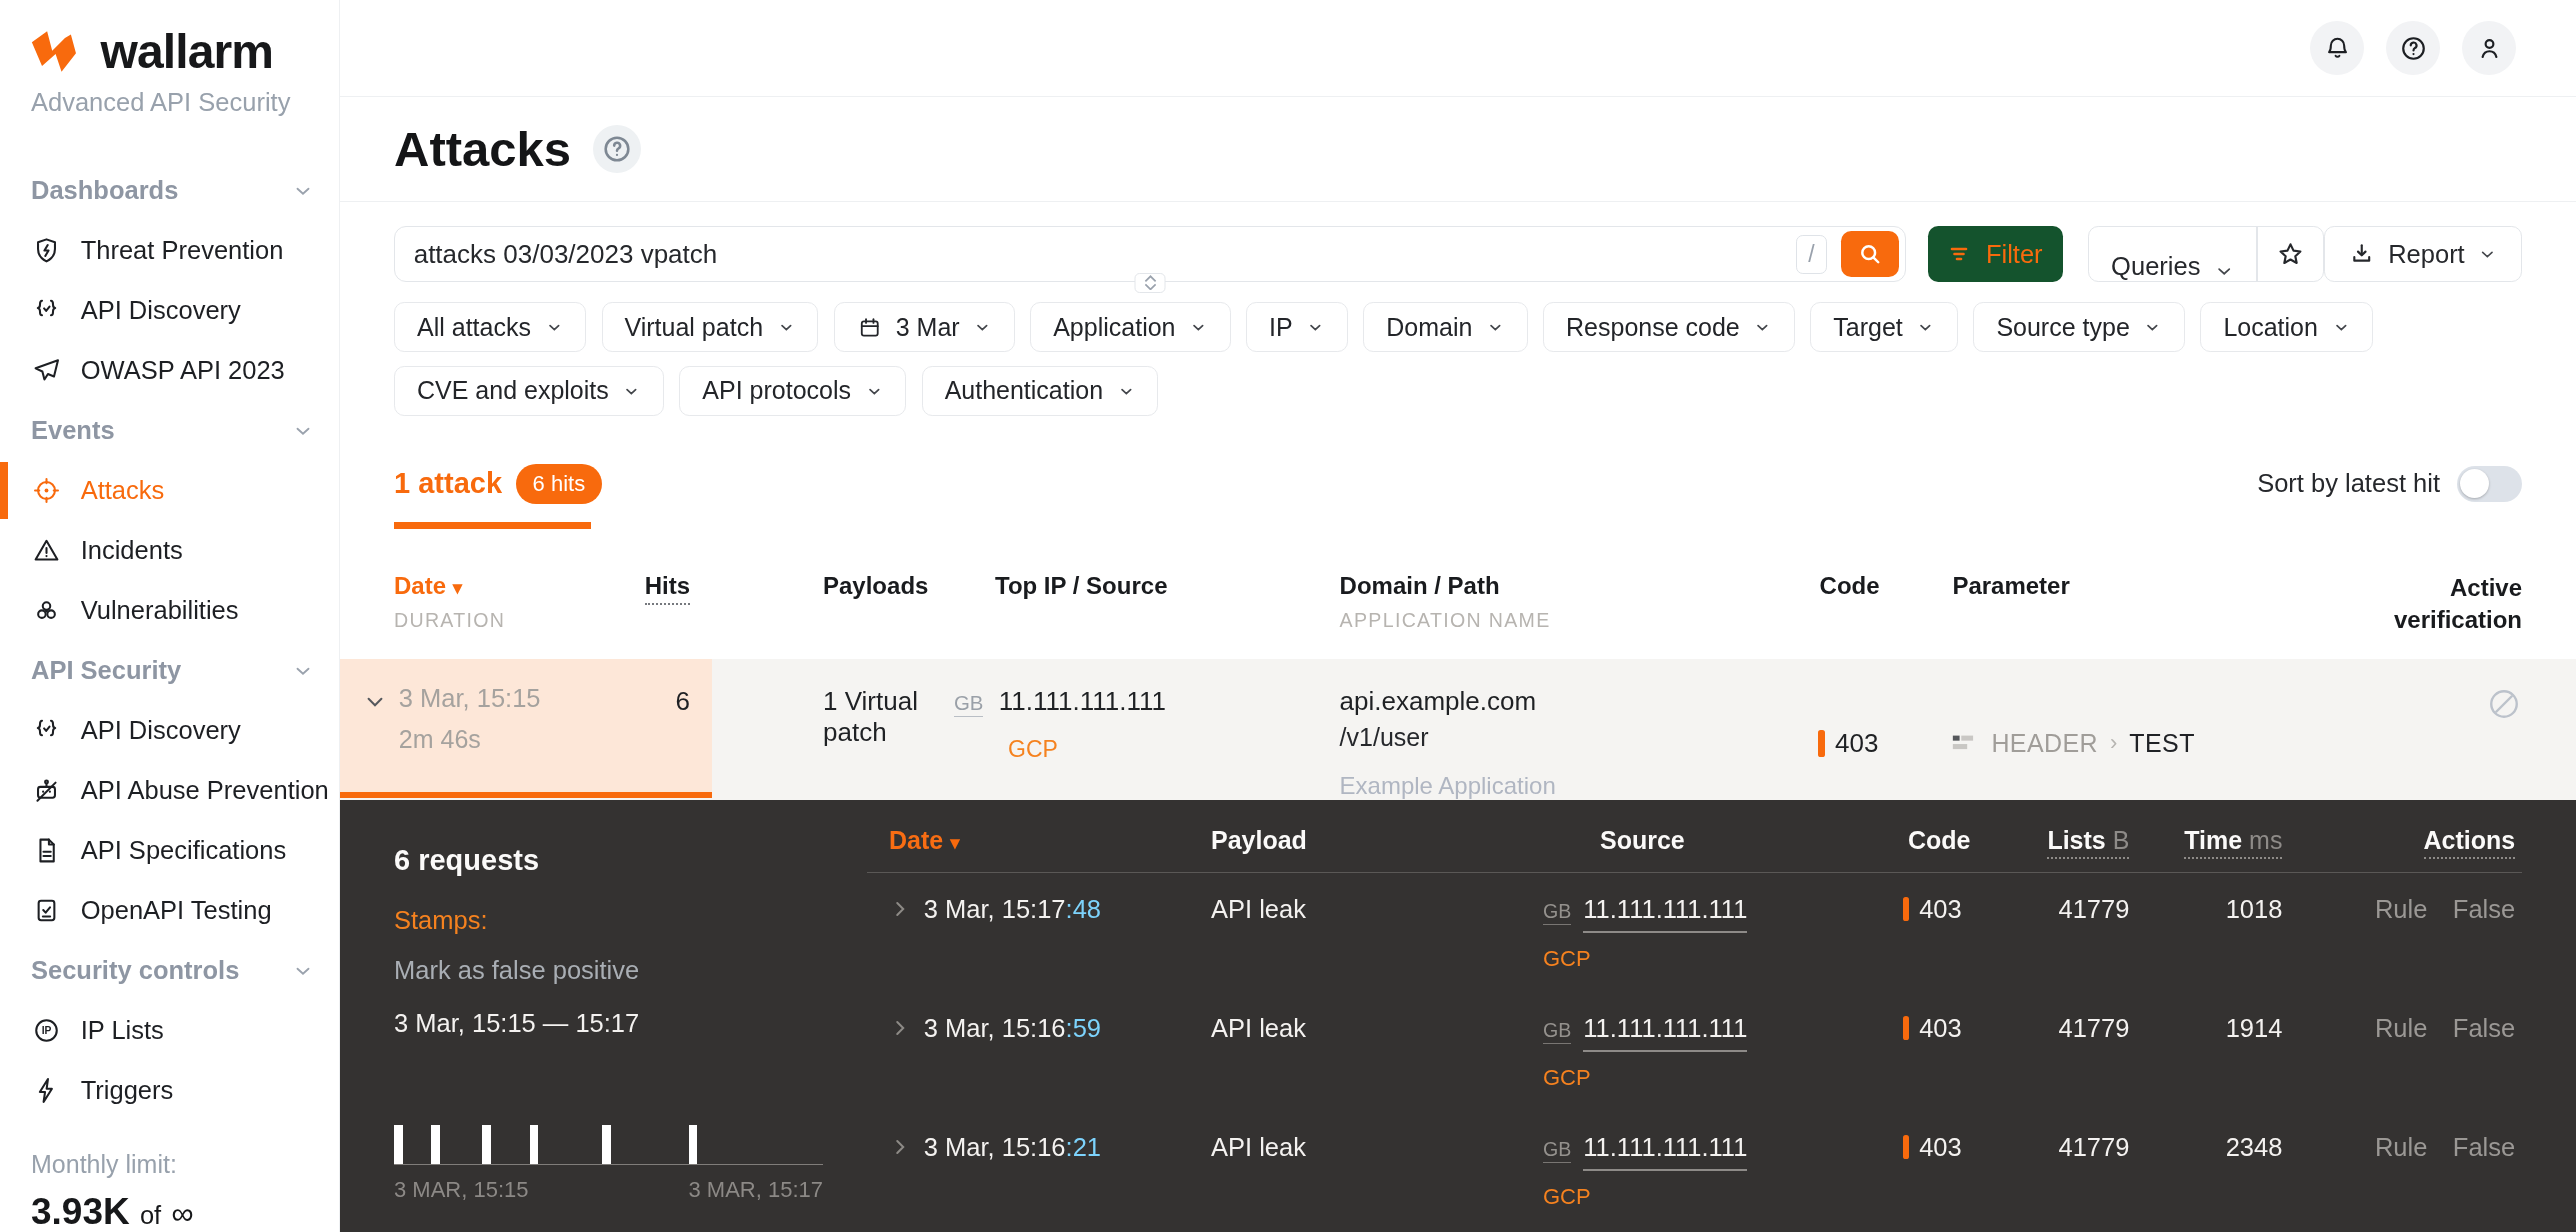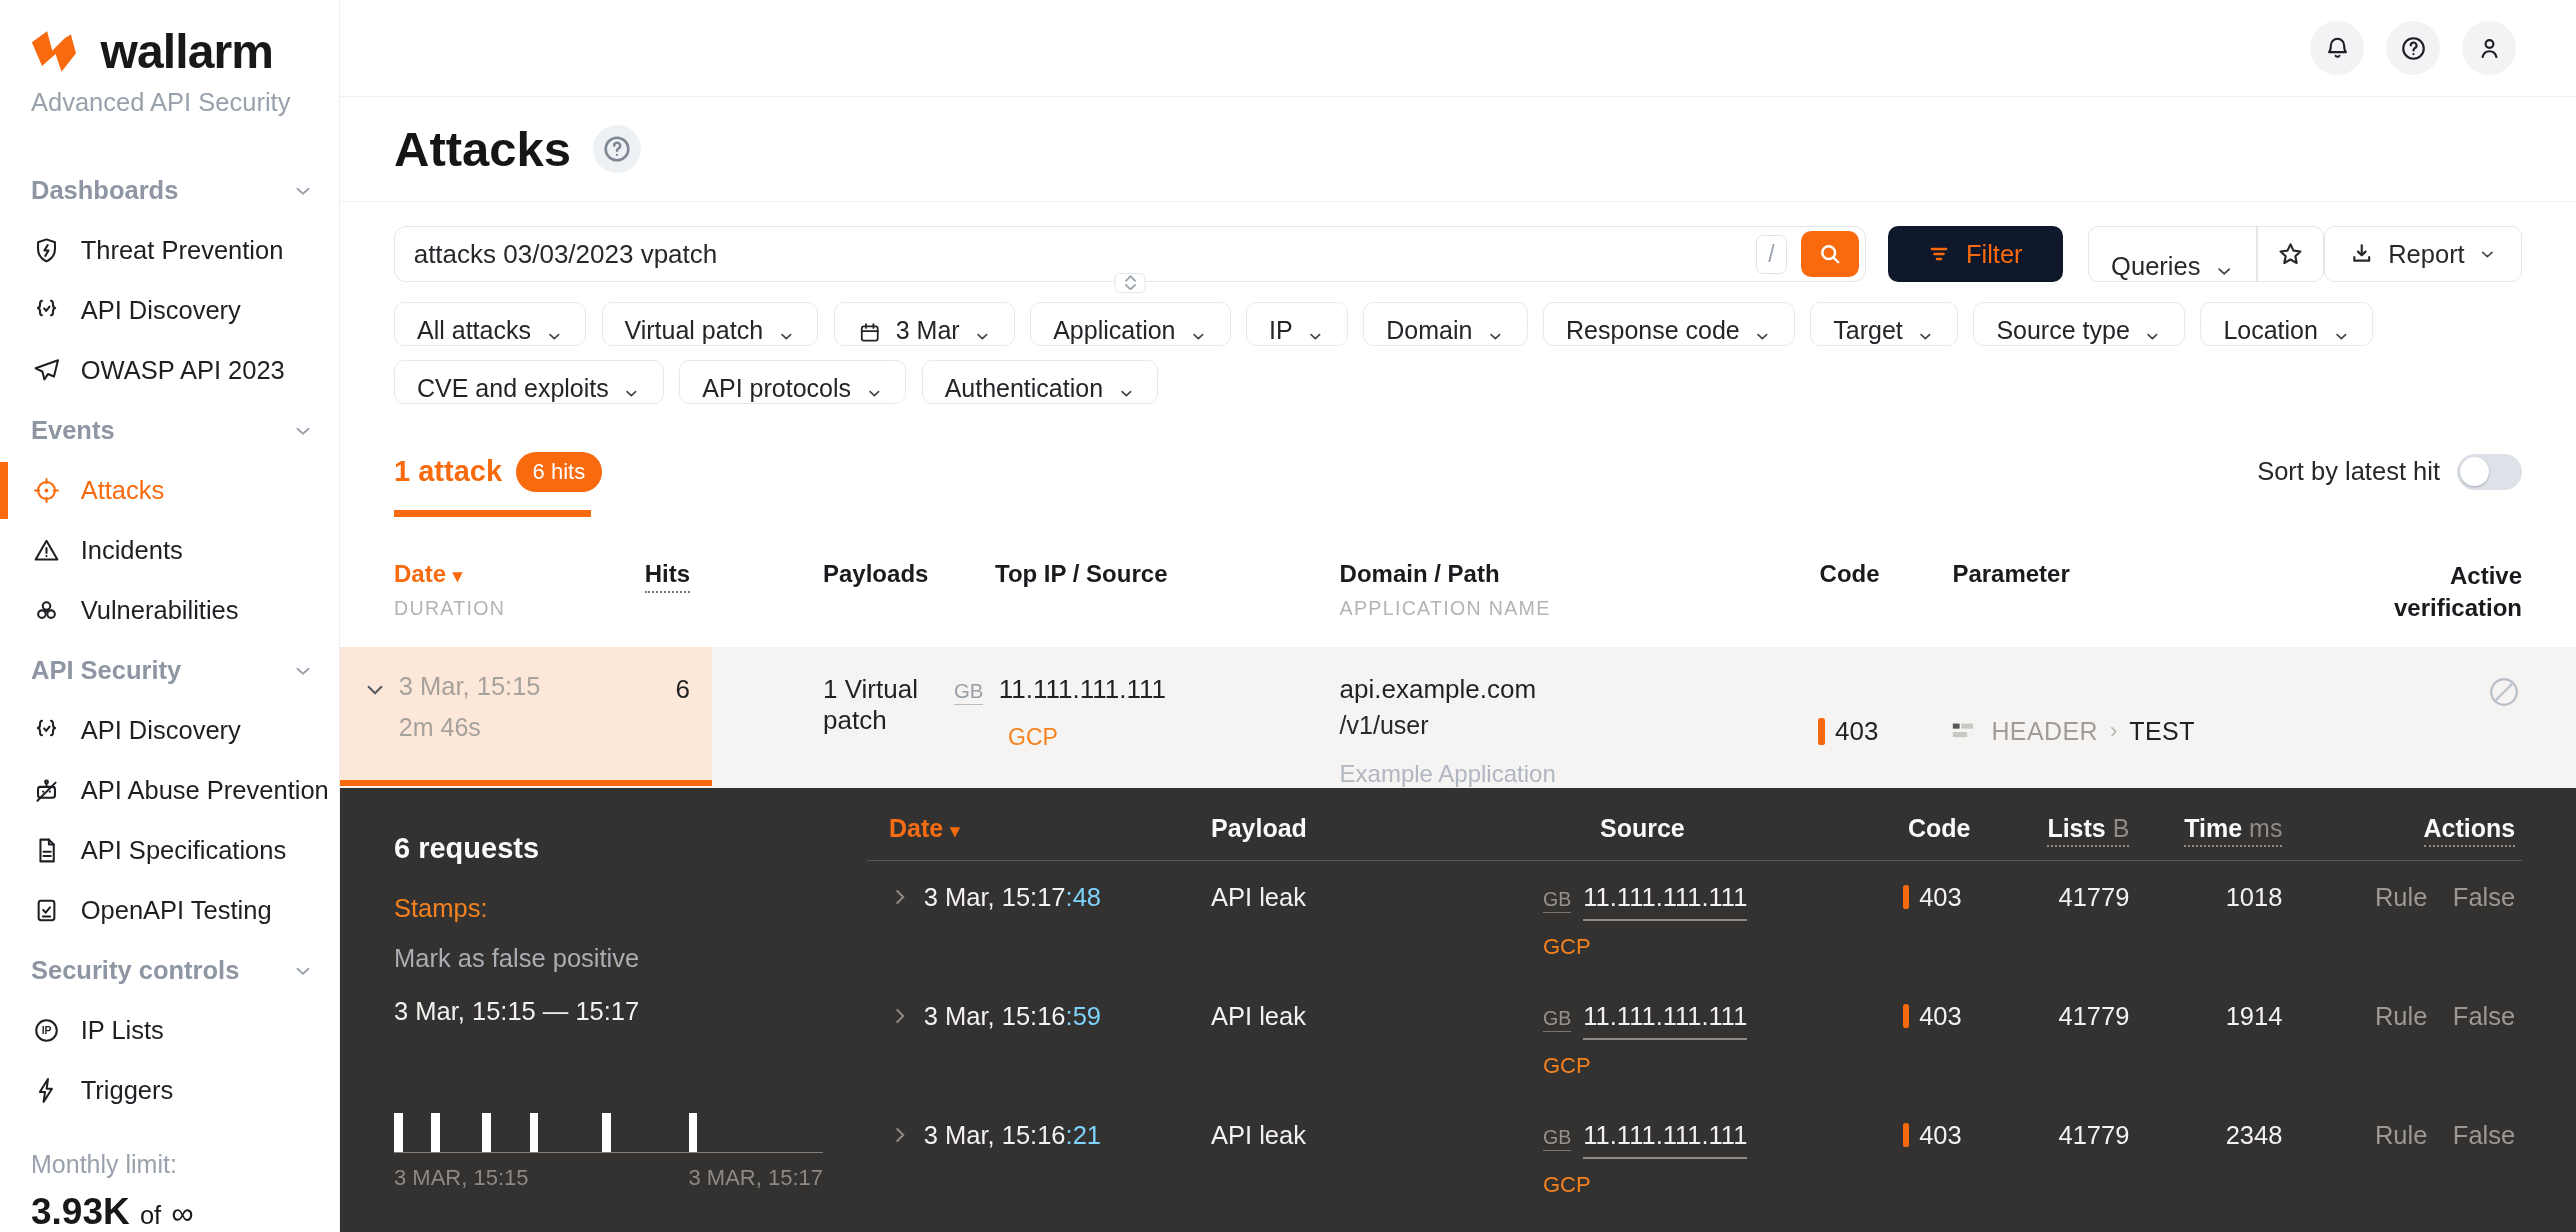--- a/index.html
+++ b/index.html
@@ -42,35 +42,35 @@
   .content{padding:0 54px}
   .search-row{display:flex;align-items:center;margin-top:24px}
   .search-box{flex:1;height:56px;border:1.7px solid #e3e6ea;border-radius:12px;display:flex;align-items:center;padding:0 6.8px 0 18.7px;position:relative;background:#fff}
   .search-input{flex:1;border:none;outline:none;font-size:26px;color:#26282c;font-family:"Liberation Sans",sans-serif;background:transparent}
   .key-hint{width:31px;height:39px;border:1.7px solid #dfe3e8;border-radius:6.8px;color:#99a1ac;font-size:23px;display:flex;align-items:center;justify-content:center;margin-right:13.6px;flex:none}
   .search-btn{width:58px;height:46px;border-radius:10.2px;background:#f86a0d;display:flex;align-items:center;justify-content:center;color:#fff;cursor:pointer;flex:none}
   .search-btn svg{width:25.5px;height:25.5px}
   .collapse-handle{position:absolute;left:50%;bottom:-12px;transform:translateX(-50%);width:31px;height:20.4px;background:#fff;border:1.7px solid #e3e6ea;border-radius:5.1px;display:flex;flex-direction:column;align-items:center;justify-content:center;color:#9aa2ad;z-index:2;cursor:pointer}
   .collapse-handle svg{width:12px;height:7.7px;display:block}
   .pill-btn{height:56px;border-radius:10.2px;display:flex;align-items:center;font-size:25.5px;cursor:pointer}
-  .filter-btn{margin-left:22px;background:#0f172a;color:#f86a0d;padding:0 40px;gap:13.6px;font-weight:normal}
+  .filter-btn{margin-left:22px;background:#14532d;color:#f86a0d;padding:0 20px;gap:13.6px;font-weight:normal}
   .filter-btn svg{width:24px;height:24px}
   .queries-group{margin-left:25.5px;border:1.7px solid #e3e6ea;border-radius:10.2px;height:56px;display:flex;align-items:stretch;color:#26282c}
   .q-main{display:flex;align-items:flex-end;gap:13.6px;padding:0 22px;font-size:25.5px;cursor:pointer}
   .q-main .chev{color:#43464b;width:20.4px;height:20.4px}
   .q-sep{width:1.7px;background:#e3e6ea}
   .q-star{width:65px;display:flex;align-items:center;justify-content:center;cursor:pointer}
   .q-star svg{width:29px;height:29px;color:#26282c}
   .report-btn{margin-left:auto;border:1.7px solid #e3e6ea;color:#26282c;padding:0 24px;gap:13.6px}
   .report-btn svg.dl{width:25.5px;height:25.5px}
   .report-btn .chev{width:18.7px;height:18.7px;color:#43464b}
 
   .chips{display:flex;gap:15.3px;margin-top:20.4px;flex-wrap:wrap}
   .chips+.chips{margin-top:13.6px}
-  .chip{height:44px;border:1.7px solid #e7e9ec;border-radius:10.2px;background:#fff;display:flex;align-items:flex-end;gap:13.6px;padding:0 22px;font-size:25px;color:#232529;cursor:pointer}
+  .chip{height:50px;border:1.7px solid #e7e9ec;border-radius:10.2px;background:#fff;display:flex;align-items:center;gap:13.6px;padding:0 22px;font-size:25px;color:#232529;cursor:pointer}
   .chip svg{width:25.5px;height:25.5px;color:#232529}
   .chip .chev{width:18.7px;height:18.7px;color:#43464b}
 
   .tab-row{display:flex;align-items:flex-start;margin-top:48px}
   .tab{display:flex;flex-direction:column}
   .tab-line1{display:flex;align-items:center;gap:13.6px}
   .tab-label{font-size:29px;font-weight:bold;color:#f86a0d}
   .hits-badge{background:#f86a0d;color:#fff;font-size:22px;padding:6.8px 17px;border-radius:849px}
   .tab-underline{margin-top:18.7px;height:6.8px;width:197px;background:#f86a0d}
   .sort-group{margin-left:auto;display:flex;align-items:center;gap:17px;margin-top:1.7px}

